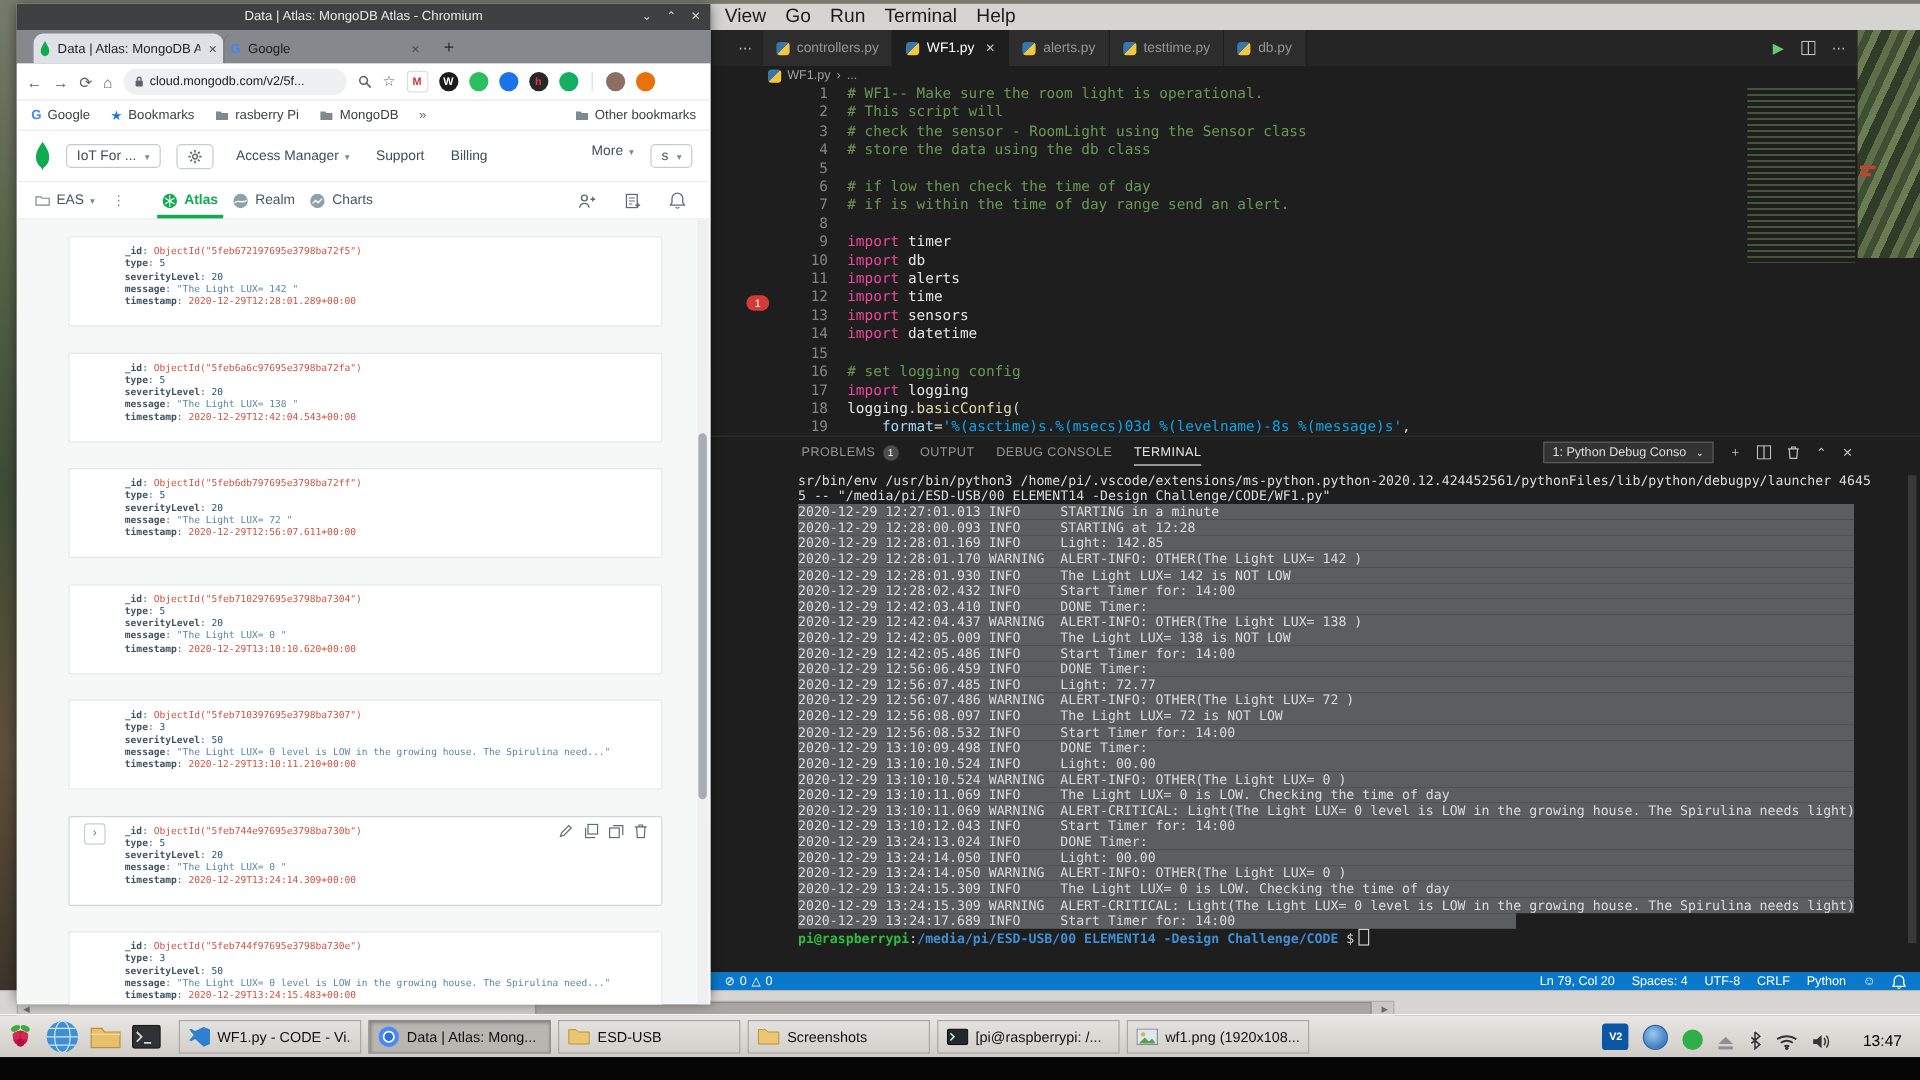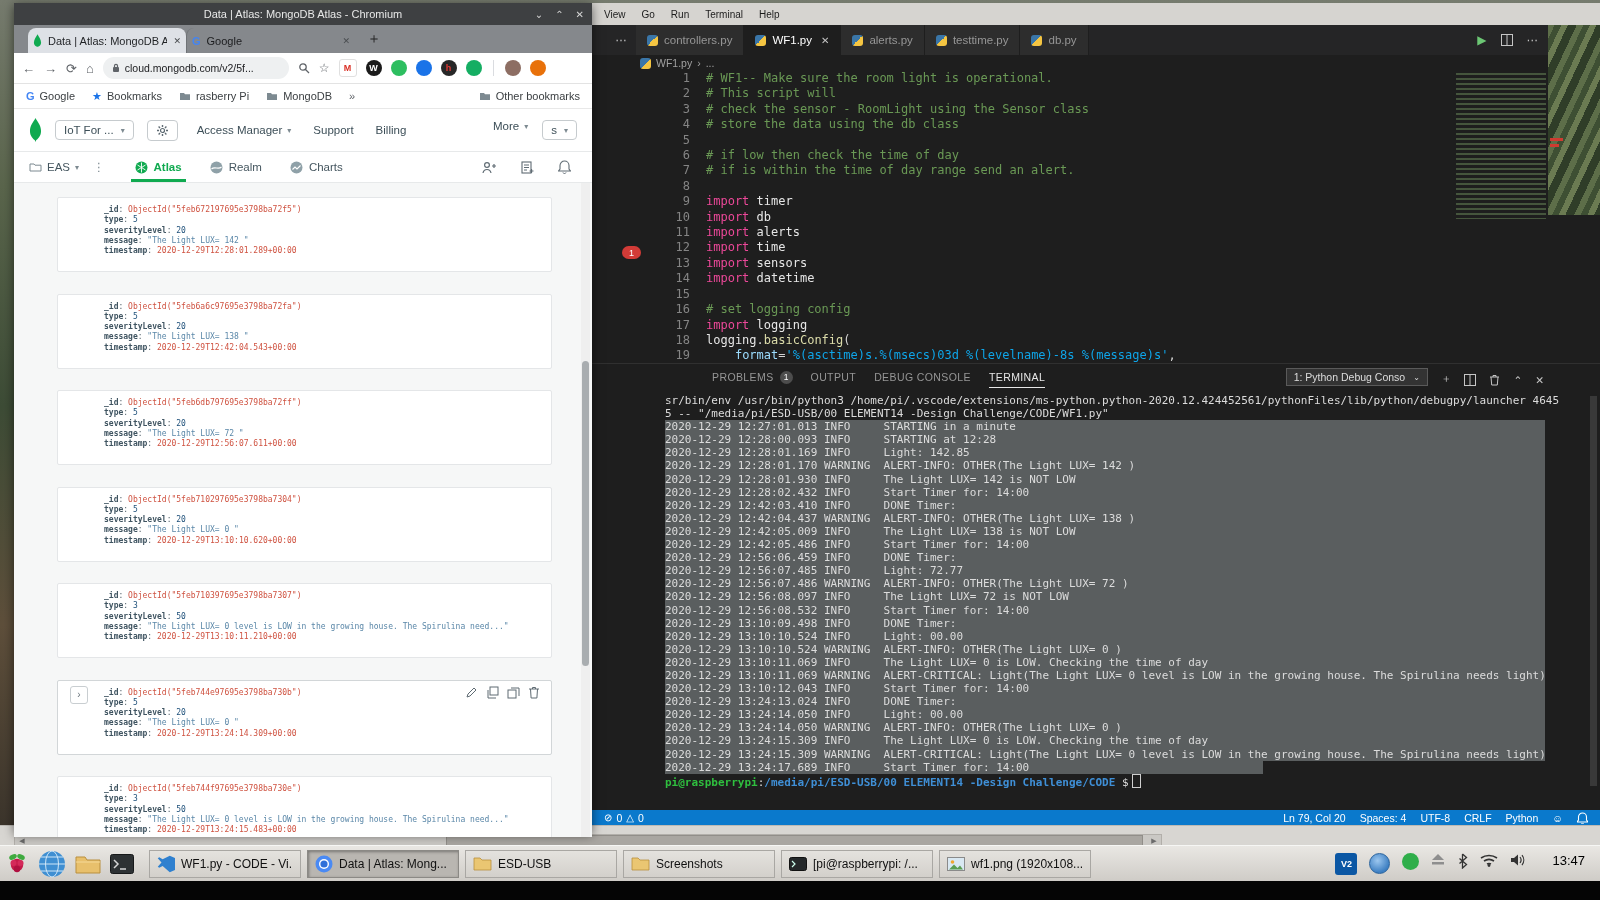--- a/index.html
+++ b/index.html
@@ -11,43 +11,43 @@
   #wallpaper{left:0;top:0;width:1600px;height:845px;background:linear-gradient(180deg,#767b6e 0%,#5a654c 22%,#3d4c36 48%,#5e4f3b 74%,#38322a 100%)}
   #photo-sliver{left:1548px;top:25px;width:52px;height:190px;background:repeating-linear-gradient(115deg,#5d6e49 0 6px,#3e4f33 6px 12px,#6b7b52 12px 18px,#2f3d28 18px 26px)}
   .sliver-red{position:absolute;left:2px;width:13px;height:3px;background:#cf3b30}
   #bg-scroll-strip{left:0;top:825px;width:1600px;height:20px;background:#d8d6d2;border-top:1px solid #bdbab5}
   .bgsb-row{position:absolute;left:14px;top:8px;height:12px;width:1146px;background:#cac8c4;border:1px solid #b2afaa;display:flex;align-items:center}
   .bgsb-arrow{width:14px;font-size:7px;color:#6b6b6b;text-align:center}
   .bgsb-thumb{position:absolute;left:431px;width:695px;top:0;height:10px;background:#a9a6a1;border:1px solid #918e89}
 
   
   #vscode{left:592px;top:3px;width:1008px;height:822px;background:#1e1e1e}
-  .v-menubar{height:22px;background:#d6d4d0;color:#1c1c1c;font-size:10px;display:flex;align-items:center;padding-left:4px}
+  .v-menubar{height:22px;background:#d6d4d0;color:#1c1c1c;font-size:16px;display:flex;align-items:center;padding-left:4px}
   .v-menu-item{padding:0 8px}
   .v-tabbar{height:30px;background:#252526;display:flex;align-items:stretch;font-size:11.5px;color:#969696}
   #v-tab-overflow{width:30px;display:flex;align-items:center;justify-content:center;color:#c5c5c5;margin-left:14px}
   .v-tab{display:flex;align-items:center;gap:6px;padding:0 11px;background:#2d2d2d;border-right:1px solid #1e1e1e}
   .v-tab.active{background:#1e1e1e;color:#fff}
   .v-tab-close{font-size:10px;color:#c5c5c5;margin-left:3px}
   .py-icon{width:11px;height:11px;border-radius:3px;background:linear-gradient(135deg,#3a76a8 0 50%,#f4c542 50% 100%);flex:0 0 auto}
   .v-tabbar-right{margin-left:auto;display:flex;align-items:center;gap:14px;padding-right:62px}
   .v-run{color:#6cc774;font-size:12px}
   .v-more{color:#c5c5c5}
   .v-breadcrumb{height:16px;display:flex;align-items:center;gap:5px;padding-left:48px;font-size:10.5px;color:#a0a0a0;background:#1e1e1e}
   .v-editor{position:relative;height:292px;font-family:"DejaVu Sans Mono",monospace;font-size:12px;line-height:15.4px;overflow:hidden}
   .code-row{display:flex;white-space:pre}
   .gutter{flex:0 0 98px;text-align:right;padding-right:16px;color:#858585}
   .cm{color:#6a9955}.kw{color:#ec4899}.id{color:#e6e6e6}.fn{color:#dcdcaa}.pr{color:#9cdcfe}.st{color:#0ea5e9}.pl{color:#d4d4d4}
   .v-minimap{position:absolute;right:54px;top:2px;width:90px;height:146px;background:repeating-linear-gradient(180deg,rgba(122,160,102,.5) 0 2px,rgba(30,30,30,0) 2px 5px);opacity:.85}
   .v-badge{position:absolute;left:30px;top:243px;min-width:13px;height:13px;border-radius:7px;background:#d23b37;color:#fff;font-size:9px;display:flex;align-items:center;justify-content:center;padding:0 3px}
-  .v-panelhead{height:26px;display:flex;align-items:center;gap:18px;padding-left:120px;font-size:10.5px;color:#969696;border-top:1px solid #303030}
+  .v-panelhead{height:26px;display:flex;align-items:center;gap:18px;padding-left:76px;font-size:10.5px;color:#969696;border-top:1px solid #303030}
   .v-ptab{letter-spacing:.4px}
   .v-ptab.active{color:#e7e7e7;border-bottom:1px solid #e7e7e7;padding-bottom:4px;margin-bottom:-5px}
   .p-badge{min-width:13px;height:13px;border-radius:7px;background:#4d4d4d;color:#fff;font-size:8.5px;display:inline-flex;align-items:center;justify-content:center;margin-left:-12px}
-  .v-panelctrl{margin-left:auto;display:flex;align-items:flex-end;gap:13px;padding-right:56px;color:#c5c5c5}
+  .v-panelctrl{margin-left:auto;display:flex;align-items:center;gap:13px;padding-right:56px;color:#c5c5c5}
   .v-dropdown{border:1px solid #5a5a5a;background:#333;color:#ddd;font-size:10.5px;padding:2px 7px;display:flex;gap:8px;align-items:center}
   .v-term{position:relative;height:421px;font-family:"DejaVu Sans Mono",monospace;font-size:11px;line-height:13.1px;color:#dcdcdc;padding:4px 55px 0 73px;overflow:hidden}
   .term-line{white-space:pre;display:block}
   .term-line.sel{background:#5a5e5f}
   .term-line.sel-part{background:linear-gradient(90deg,#5a5e5f 0 68%,rgba(0,0,0,0) 68%)}
   .t-launch{white-space:pre}
   .prompt .u{color:#2fbf3f;font-weight:bold}
   .prompt .pp{color:#3f8fd6;font-weight:bold}
   .cursor{display:inline-block;width:7px;height:12px;border:1px solid #cfcfcf;vertical-align:-2px;margin-left:3px}
   .term-scroll{position:absolute;right:3px;top:6px;width:7px;height:390px;background:rgba(121,121,121,.3)}
@@ -79,21 +79,21 @@
   .bm-right{margin-left:auto;display:flex;align-items:center;gap:5px}
   .bm-chev{color:#5f6368}
   
   .at-orgbar{height:42px;background:#fff;display:flex;align-items:center;gap:13px;padding:0 15px;border-bottom:1px solid #e7e9ea;font-size:11.5px;color:#3d4f58}
   .pill{border:1px solid #c6cbce;border-radius:4px;padding:3px 8px;display:flex;gap:7px;align-items:center;background:#fff}
   .caret{font-size:8px;color:#7d8a91}
   .at-link{display:flex;gap:5px;align-items:center}
   .at-right{margin-left:auto;display:flex;gap:14px;align-items:flex-start}
   .at-projbar{height:30px;background:#fff;display:flex;align-items:center;gap:14px;padding:0 15px;border-bottom:1px solid #e7e9ea;font-size:11.5px;color:#45565f}
   .kebab{color:#7d8a91}
-  .at-tabs{display:flex;gap:28px;margin-left:16px;height:30px;}
+  .at-tabs{display:flex;gap:12px;margin-left:16px;height:30px;}
   .at-tab{display:flex;gap:6px;align-items:center;position:relative;height:30px}
   .at-tab.active{color:#10aa50;font-weight:bold}
   .at-tab.active::after{content:"";position:absolute;left:-4px;right:-4px;bottom:0;height:3px;background:#10aa50}
   .at-nav-icons{margin-left:auto;display:flex;gap:24px;align-items:center;padding-right:6px}
   .at-content{position:relative;height:654px;background:#f6f7f7;overflow:hidden}
   .doc-card{position:absolute;left:43px;width:493px;height:73px;background:#fff;border:1px solid #e4e6e8;border-radius:2px}
   .doc-card.hovered{border-color:#d2d6d8}
   .doc-body{padding:7px 8px 0 46px}
   .doc-line{font-family:"DejaVu Sans Mono",monospace;font-size:8px;line-height:10.3px;white-space:pre;overflow:hidden}
   .doc-line .k{color:#3f5461;font-weight:bold}
@@ -104,21 +104,21 @@
   .doc-act{width:16px;height:16px;display:flex;align-items:center;justify-content:center}
   .at-scrollbar{position:absolute;right:2px;top:0;width:9px;height:654px;background:#efefef}
   .at-thumb{position:absolute;left:1px;width:7px;top:178px;height:305px;background:#a9adb0;border-radius:4px}
 
   
   #taskbar{left:0;top:845px;width:1600px;height:36px;background:linear-gradient(#e9e7e3,#cfccc7);border-top:1px solid #f6f6f4;display:flex;align-items:center;padding:0 5px;gap:7px;box-sizing:border-box}
   .tb-start{display:flex;align-items:center;gap:9px;margin-right:8px}
   .tb-btn{height:28px;display:flex;align-items:center;gap:6px;padding:0 7px;border:1px solid #a9a7a3;background:linear-gradient(#e4e2de,#d3d0cb);font-size:12px;color:#111;width:152px;overflow:hidden;white-space:nowrap;box-sizing:border-box;flex:0 0 auto}
   .tb-btn.active{background:#b9b6b1;border-color:#8b8985;box-shadow:inset 1px 1px 3px rgba(0,0,0,.35)}
   .tb-label{overflow:hidden;text-overflow:clip;white-space:nowrap}
-  .tb-tray{margin-left:auto;display:flex;align-items:flex-start;gap:12px;padding-right:10px}
+  .tb-tray{margin-left:auto;display:flex;align-items:flex-end;gap:12px;padding-right:10px}
   .tray-vnc{width:22px;height:22px;background:#0b57a4;color:#fff;font-size:9px;font-weight:bold;display:flex;align-items:center;justify-content:center;border-radius:3px}
   .tray-dot-blue{width:19px;height:19px;border-radius:50%;background:radial-gradient(circle at 40% 35%,#9cc7ef,#3d7fc2 70%);border:1px solid #2a639d}
   .tray-dot-green{width:17px;height:17px;border-radius:50%;background:#2fae4a}
   .tb-clock{font-size:13px;color:#000;margin-left:14px}
   #blackstrip{left:0;top:881px;width:1600px;height:19px;background:#050505}
 </style>
 </head>
 <body>
 
 <div id="wallpaper" class="abs"></div>

